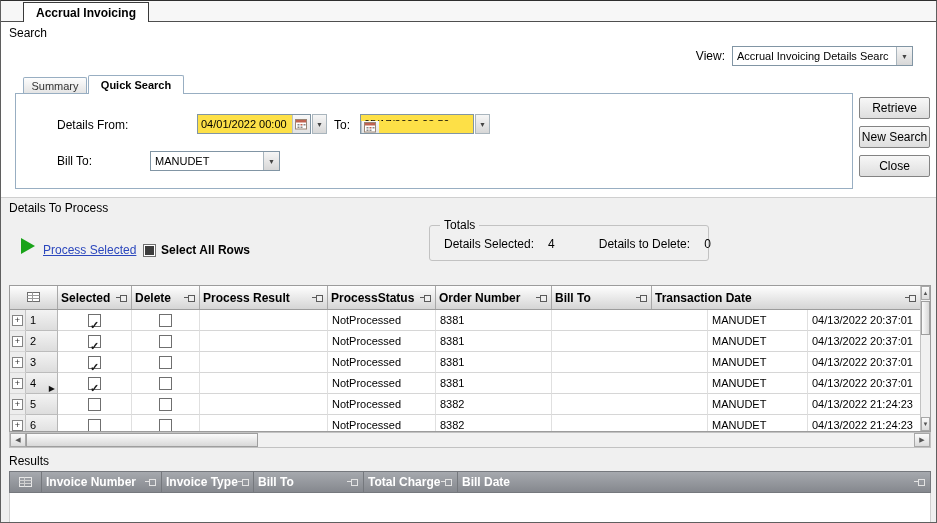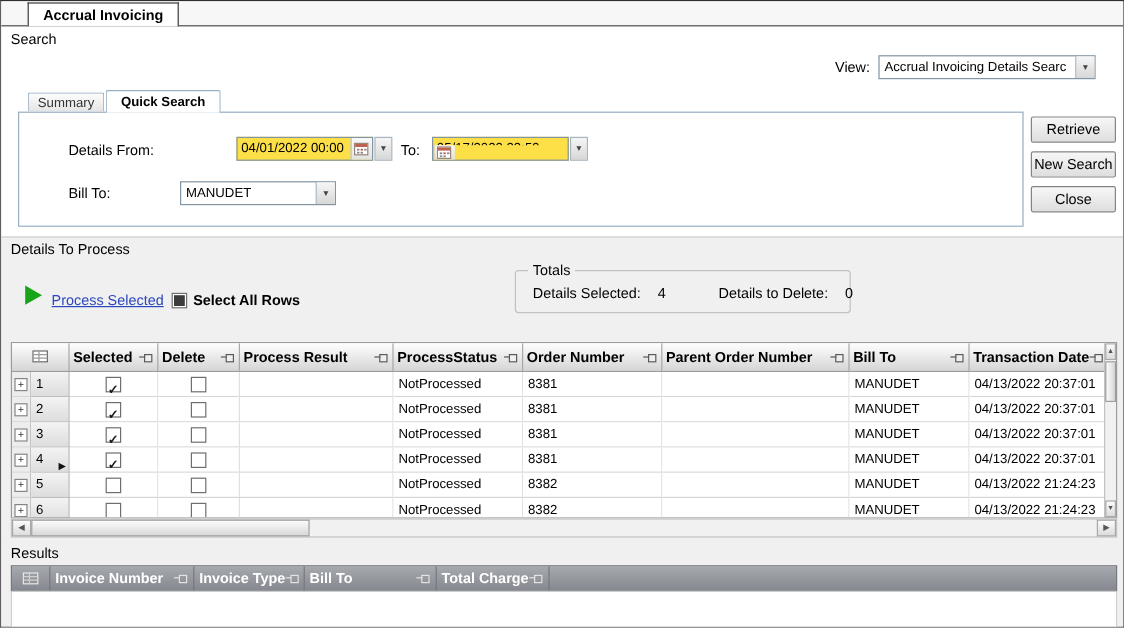--- a/index.html
+++ b/index.html
@@ -242,24 +242,20 @@
               <span class="pin-icon"></span>
             </div>
           <div class="hcell" style="width:108px">
               <span>ProcessStatus</span>
               <span class="pin-icon"></span>
             </div>
           <div class="hcell" style="width:116px">
               <span>Order Number</span>
               <span class="pin-icon"></span>
             </div>
-          <div class="hcell" style="width:156px">
-              <span>Parent Order Number</span>
-              <span class="pin-icon"></span>
-            </div>
           <div class="hcell" style="width:100px">
               <span>Bill To</span>
               <span class="pin-icon"></span>
             </div>
           <div class="hcell last">
               <span>Transaction Date</span>
               <span class="pin-icon"></span>
             </div>
         </div>
 
@@ -414,17 +410,21 @@
           <span class="pin-icon light"></span>
         </div>
       <div class="rcell" style="width:110px">
           <span>Bill To</span>
           <span class="pin-icon light"></span>
         </div>
       <div class="rcell" style="width:94px">
           <span>Total Charge</span>
           <span class="pin-icon light"></span>
         </div>
+      <div class="rcell last">
+          <span>Bill Date</span>
+          <span class="pin-icon light"></span>
+        </div>
     </div>
     <div class="abs rgrid-body"></div>
   </div>
 
 </div>
 
 </body></html>

